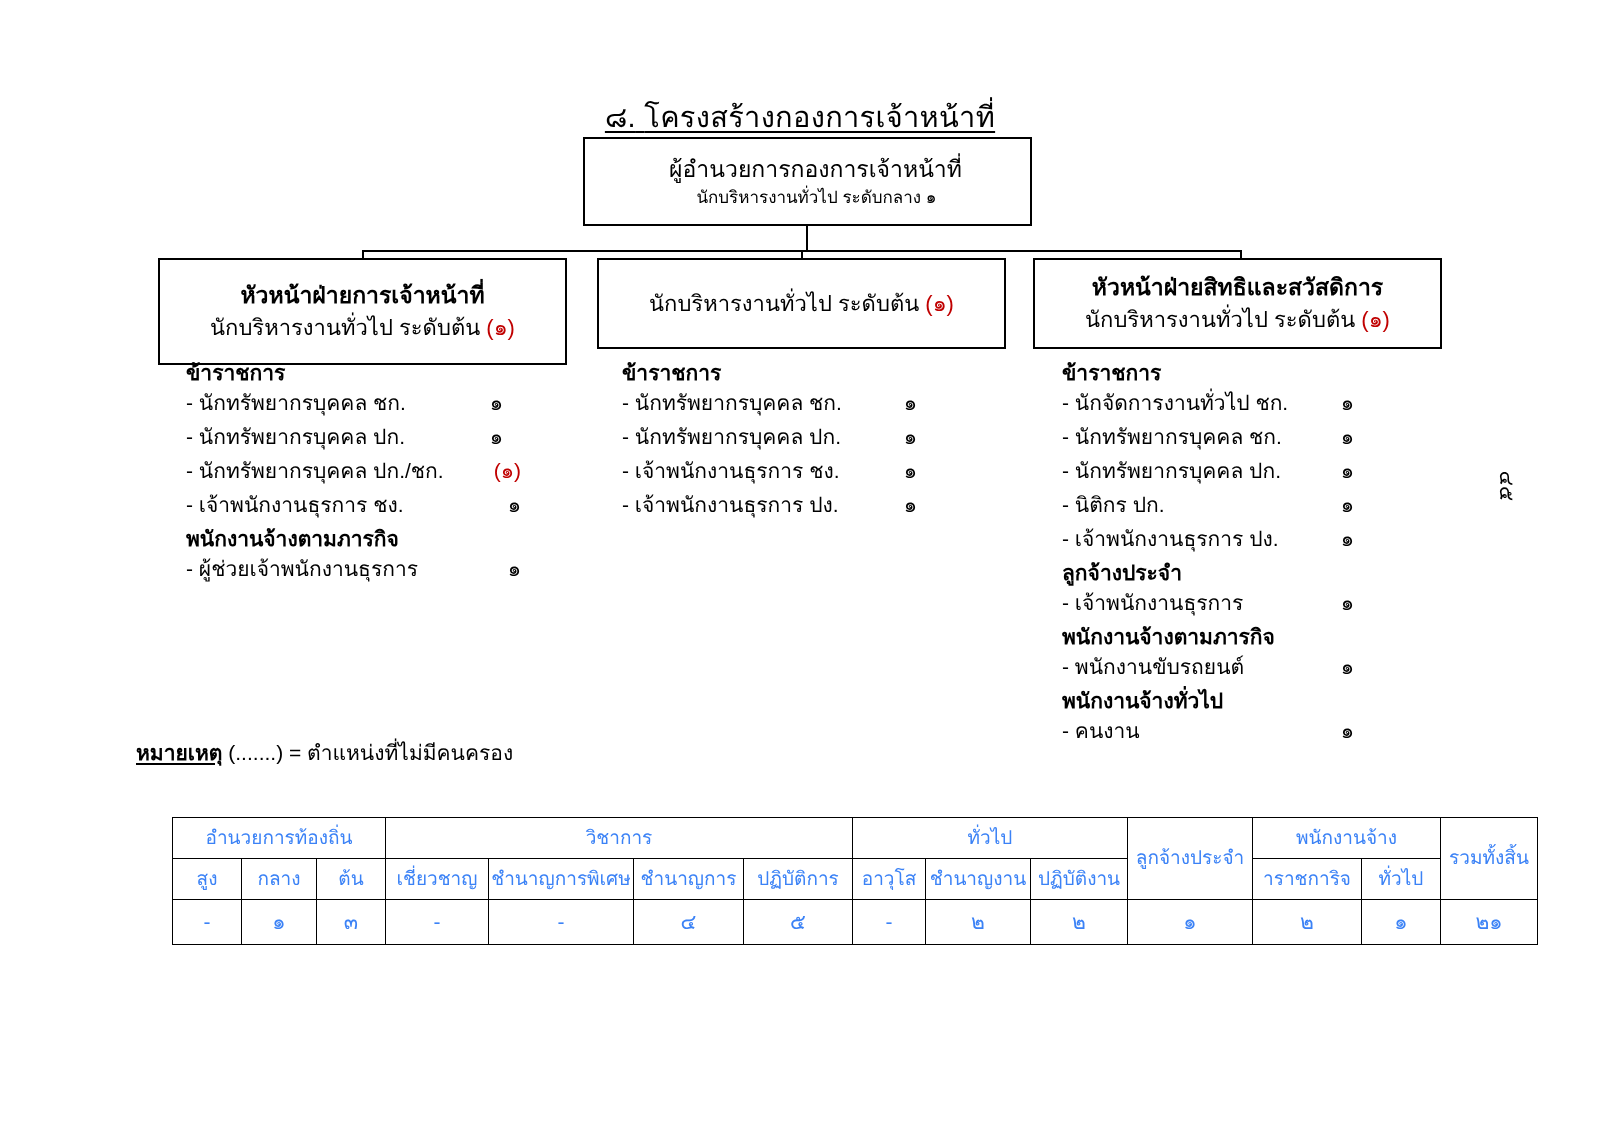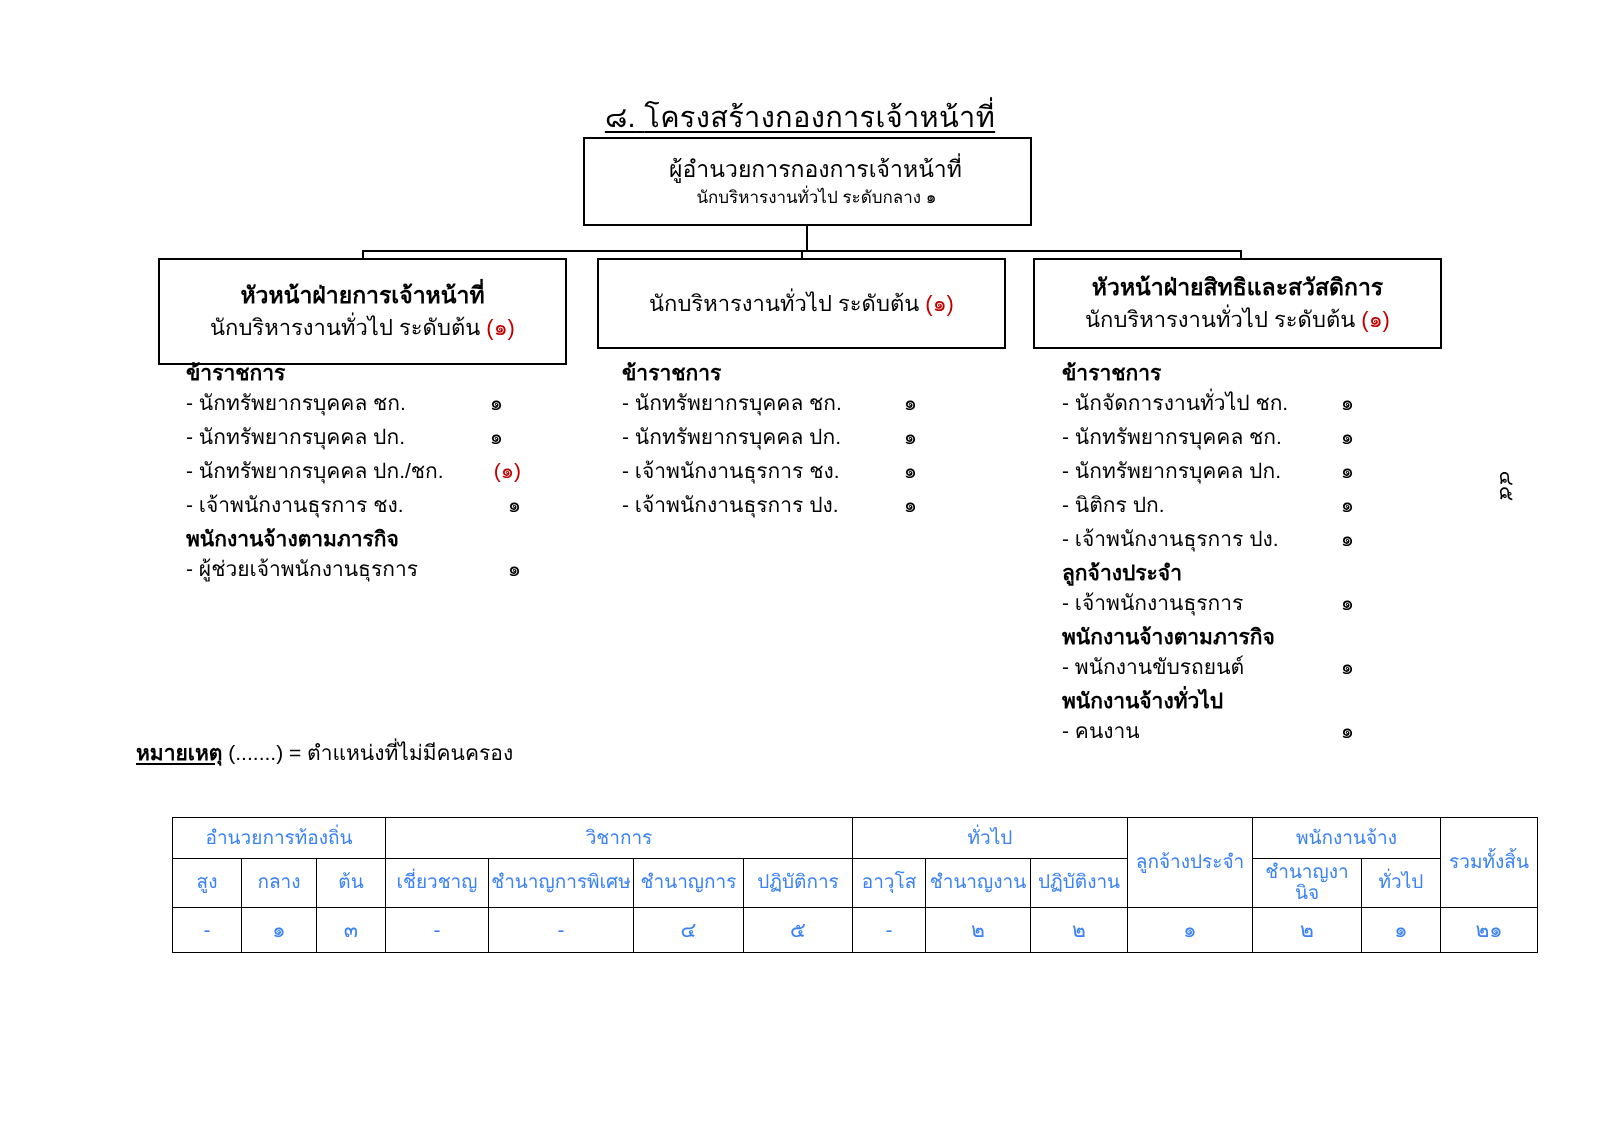--- a/index.html
+++ b/index.html
@@ -314,21 +314,21 @@
           <th class="sub">สูง</th>
           <th class="sub">กลาง</th>
           <th class="sub">ต้น</th>
           <th class="sub">เชี่ยวชาญ</th>
           <th class="sub">ชำนาญการพิเศษ</th>
           <th class="sub">ชำนาญการ</th>
           <th class="sub">ปฏิบัติการ</th>
           <th class="sub">อาวุโส</th>
           <th class="sub">ชำนาญงาน</th>
           <th class="sub">ปฏิบัติงาน</th>
-          <th class="sub">ชำนาญงานิจ</th>
+          <th class="sub">าราชการิจ</th>
           <th class="sub">ทั่วไป</th>
         </tr>
     </thead>
     <tbody>
       <tr id="row-values">
           <td class="val" style="width: 64px;">-</td>
           <td class="val" style="width: 70px;">๑</td>
           <td class="val" style="width: 64px;">๓</td>
           <td class="val" style="width: 98px;">-</td>
           <td class="val" style="width: 140px;">-</td>

